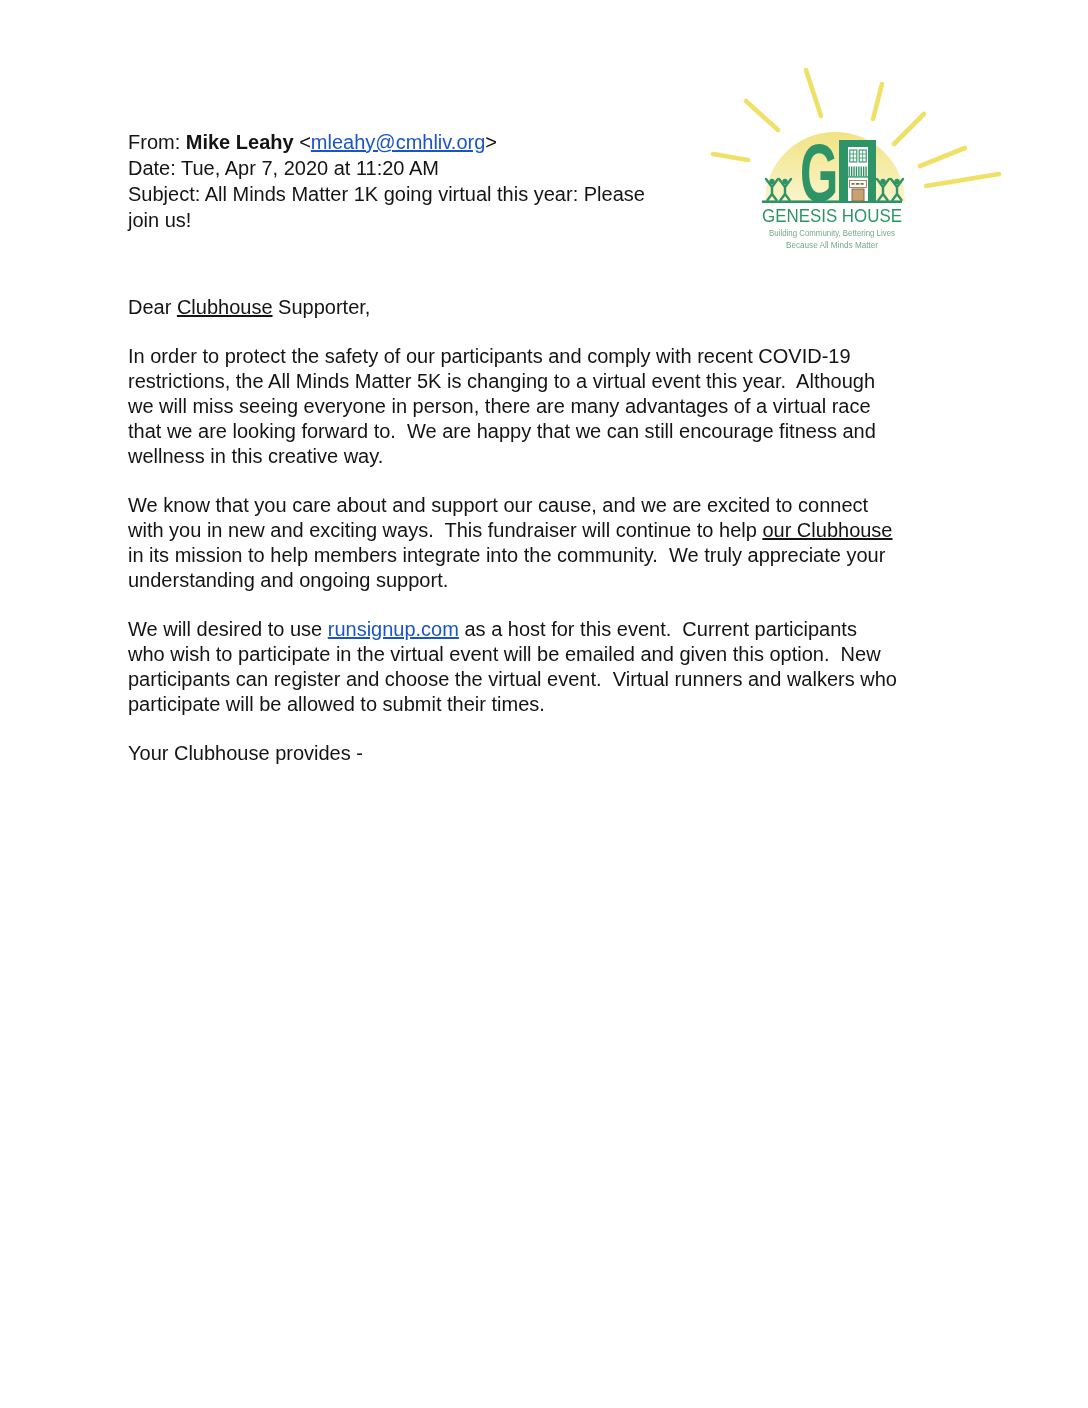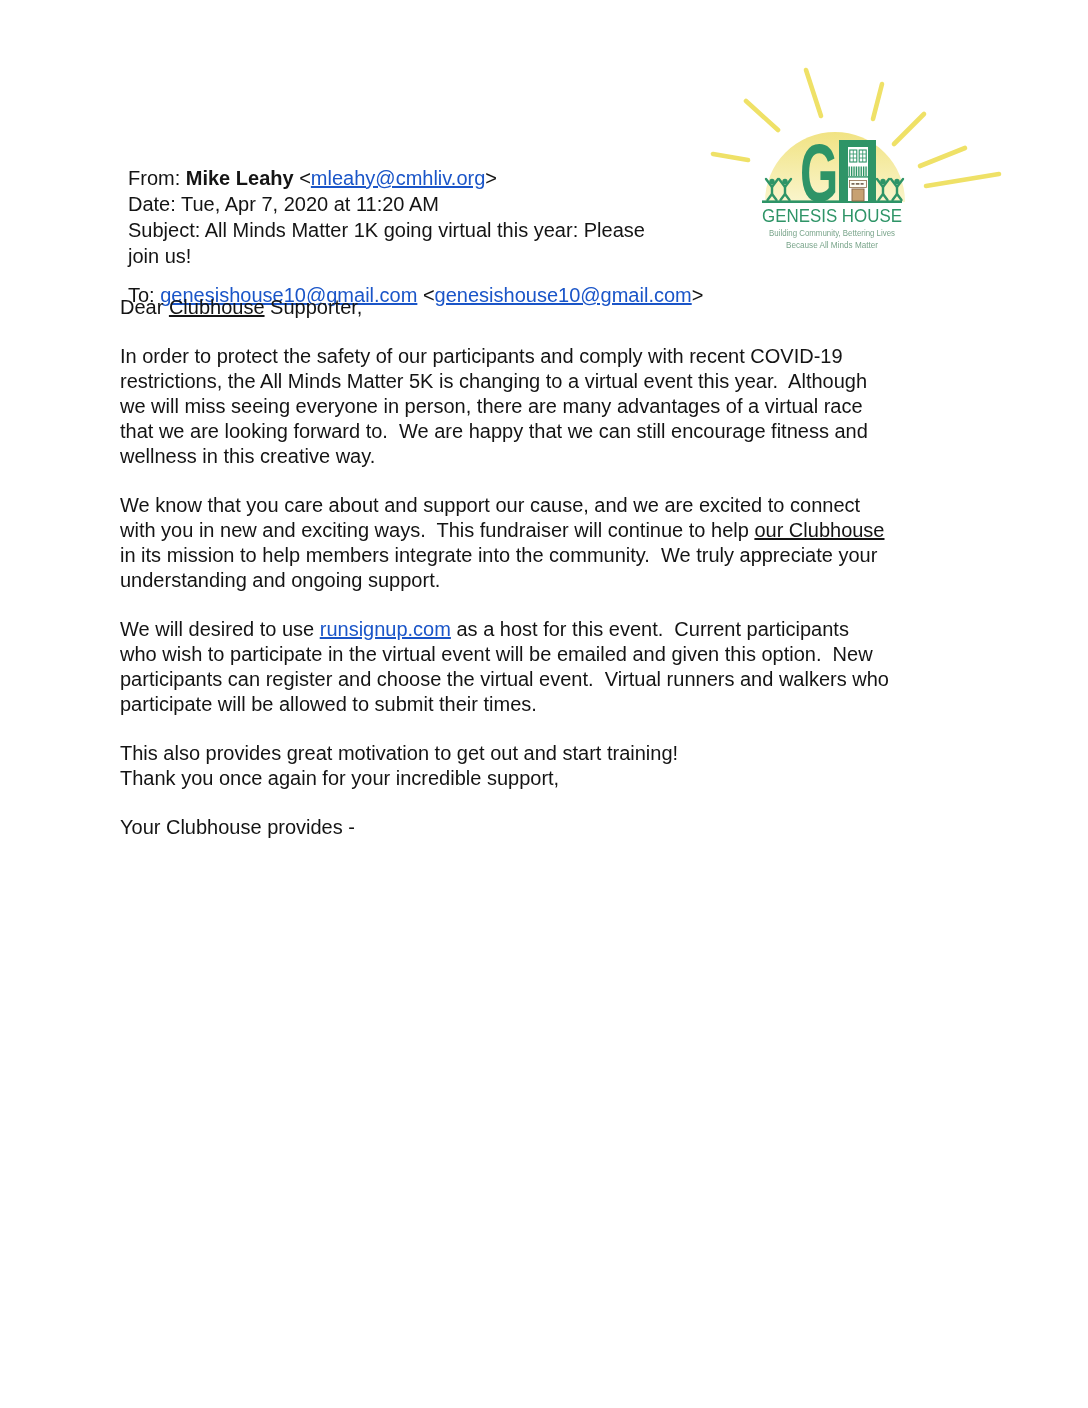--- a/index.html
+++ b/index.html
@@ -12,34 +12,33 @@
     color: #141414;
     overflow: hidden;
   }
   .email-header {
     position: absolute;
     left: 128px;
     top: 129px;
     font-size: 20px;
     line-height: 26px;
     width: 600px;
-    margin-top: 36px;
   }
   .hline { white-space: pre-wrap; }
   .to-line { margin-top: 13px; }
   .bold { font-weight: bold; }
   .link {
     color: #1a55c8;
     text-decoration: underline;
     cursor: pointer;
   }
   .u { text-decoration: underline; }
   .email-body {
     position: absolute;
-    left: 120px;
+    left: 128px;
     top: 295px;
     width: 940px;
     font-size: 20px;
     line-height: 25px;
   }
   .email-body p {
     margin: 0 0 24px 0;
     white-space: pre-wrap;
   }
   .logo {
@@ -132,21 +131,20 @@
     <text x="54" y="166" font-family="Liberation Sans, sans-serif" font-size="19" fill="#2e9467" textLength="140" lengthAdjust="spacingAndGlyphs">GENESIS HOUSE</text>
     <text x="124" y="180" text-anchor="middle" font-family="Liberation Sans, sans-serif" font-size="9.5" fill="#7aa58b" textLength="126" lengthAdjust="spacingAndGlyphs">Building Community, Bettering Lives</text>
     <text x="124" y="191.5" text-anchor="middle" font-family="Liberation Sans, sans-serif" font-size="9.5" fill="#7aa58b" textLength="92" lengthAdjust="spacingAndGlyphs">Because All Minds Matter</text>
   </svg>
 
   <div class="email-header">
     <div class="hline"><span>From: </span><span class="bold">Mike Leahy</span><span> &lt;</span><a class="link">mleahy@cmhliv.org</a><span>&gt;</span></div>
     <div class="hline">Date: Tue, Apr 7, 2020 at 11:20 AM</div>
     <div class="hline">Subject: All Minds Matter 1K going virtual this year: Please
 join us!</div>
-    <div class="hline to-line"><span>To: </span><a class="link">genesishouse10@gmail.com</a><span> &lt;</span><a class="link">genesishouse10@gmail.com</a><span>&gt;</span></div>
   </div>
 
   <div class="email-body">
     <p><span>Dear </span><span class="u">Clubhouse</span><span> Supporter,</span></p>
 
     <p>In order to protect the safety of our participants and comply with recent COVID-19
 restrictions, the All Minds Matter 5K is changing to a virtual event this year.  Although
 we will miss seeing everyone in person, there are many advantages of a virtual race
 that we are looking forward to.  We are happy that we can still encourage fitness and
 wellness in this creative way.</p>
@@ -159,19 +157,17 @@
     <p><span>We will desired to use </span><a class="link">runsignup.com</a><span> as a host for this event.  Current participants
 who wish to participate in the virtual event will be emailed and given this option.  New
 participants can register and choose the virtual event.  Virtual runners and walkers who
 participate will be allowed to submit their times.</span></p>
 
 
 
 
 
 
-    <p>This also provides great motivation to get out and start training!
-Thank you once again for your incredible support,</p>
 
     <p>Your Clubhouse provides -</p>
   </div>
 
 </div>
 
 </body></html>

